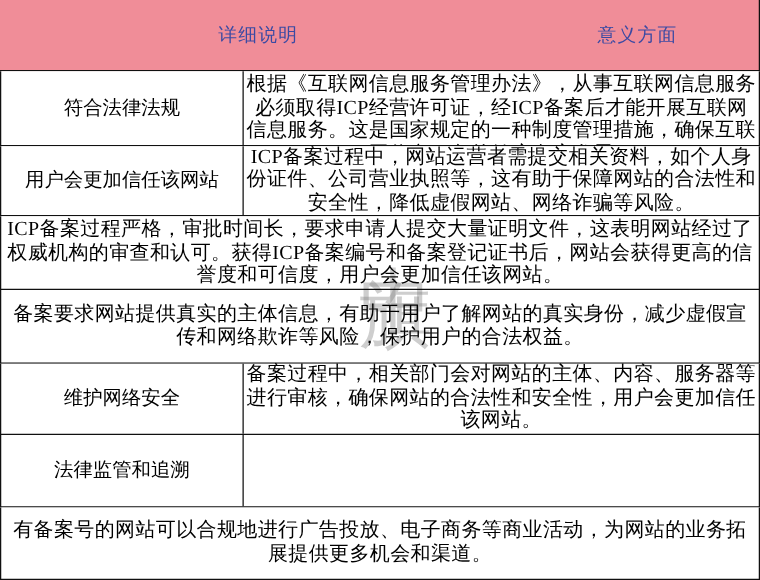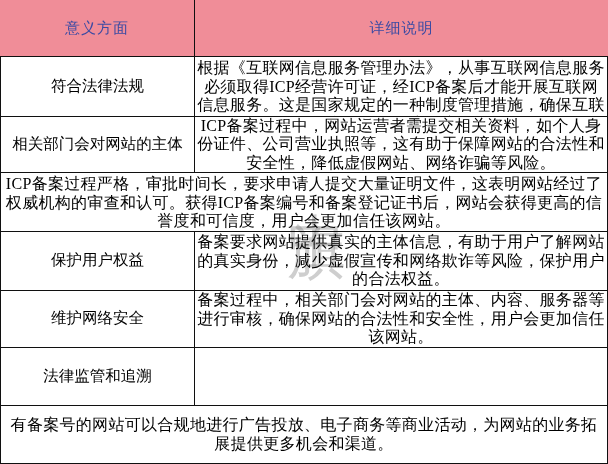--- a/index.html
+++ b/index.html
@@ -53,21 +53,20 @@
   .acell {
     width: 194px;
     border-right: 1px solid #101010;
     display: flex;
     align-items: center;
     justify-content: center;
     text-align: center;
     font-size: 15.5px;
     line-height: 18px;
     padding: 3px 6px;
-    font-family: Liberation Mono, monospace;
   }
   .dcell {
     flex: 1;
     display: flex;
     align-items: center;
     justify-content: center;
     text-align: center;
     font-size: 16px;
     line-height: 18.5px;
     letter-spacing: 0.3px;
@@ -95,40 +94,39 @@
     z-index: 4;
     font-family: "DejaVu Serif", serif;
   }
 </style>
 </head>
 <body>
 
 <div class="tbl">
 
   <div class="hdr">
+    <div class="hcell c2">详细说明</div>
     <div class="hcell c1">意义方面</div>
-    <div class="hcell c2">详细说明</div>
   </div>
 
   <div class="row r1">
     <div class="acell">符合法律法规</div>
     <div class="dcell clip">根据《互联网信息服务管理办法》，从事互联网信息服务必须取得ICP经营许可证，经ICP备案后才能开展互联网信息服务。这是国家规定的一种制度管理措施，确保互联网信息服务的健康有序发展。</div>
   </div>
 
   <div class="row r2">
-    <div class="acell">相关部门会对网站的主体</div>
+    <div class="acell">用户会更加信任该网站</div>
     <div class="dcell">ICP备案过程中，网站运营者需提交相关资料，如个人身份证件、公司营业执照等，这有助于保障网站的合法性和安全性，降低虚假网站、网络诈骗等风险。</div>
   </div>
 
   <div class="row r3">
     <div class="dcell clip">ICP备案过程严格，审批时间长，要求申请人提交大量证明文件，这表明网站经过了权威机构的审查和认可。获得ICP备案编号和备案登记证书后，网站会获得更高的信誉度和可信度，用户会更加信任该网站。</div>
   </div>
 
   <div class="row r4">
-    <div class="acell">保护用户权益</div>
     <div class="dcell">备案要求网站提供真实的主体信息，有助于用户了解网站的真实身份，减少虚假宣传和网络欺诈等风险，保护用户的合法权益。</div>
   </div>
 
   <div class="row r5">
     <div class="acell">维护网络安全</div>
     <div class="dcell">备案过程中，相关部门会对网站的主体、内容、服务器等进行审核，确保网站的合法性和安全性，用户会更加信任该网站。</div>
   </div>
 
   <div class="row r6">
     <div class="acell">法律监管和追溯</div>

